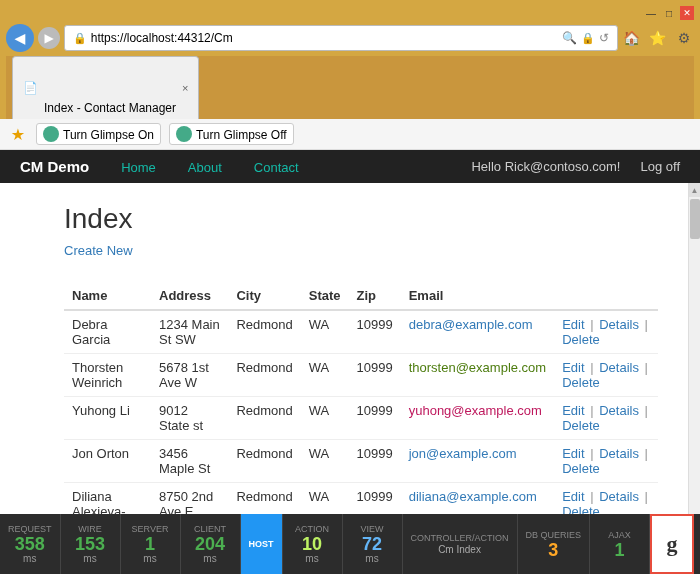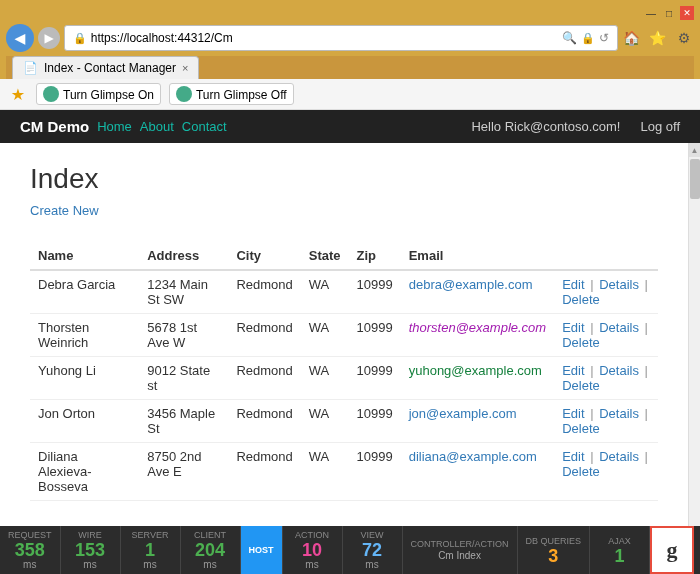--- a/index.html
+++ b/index.html
@@ -18,60 +18,60 @@
     .nav-back { background: #4a90d9; color: white; }
     .nav-forward { background: #888; color: white; }
     .address-bar { flex: 1; height: 26px; border: 1px solid #bbb; border-radius: 3px; padding: 0 8px; font-size: 12px; background: white; display: flex; align-items: center; gap: 4px; }
     .address-bar-input { border: none; outline: none; flex: 1; font-size: 12px; }
     .browser-icons { display: flex; gap: 6px; align-items: center; }
     .browser-icon { width: 20px; height: 20px; display: flex; align-items: center; justify-content: center; font-size: 14px; color: #555; cursor: pointer; }
 
     
     .tab-bar { background: #c9963d; display: flex; align-items: flex-end; padding: 0 6px; }
     .tab { background: #f0f0f0; border: 1px solid #bbb; border-bottom: none; border-radius: 4px 4px 0 0; padding: 4px 10px; display: flex; align-items: center; gap: 6px; font-size: 12px; min-width: 160px; }
-    .tab-title { flex: 1; }
+    .tab-title { flex: 1; margin-top: 40px; }
     .tab-close { color: #666; font-size: 11px; cursor: pointer; }
 
     
     .toolbar { background: #f5f5f5; border-bottom: 1px solid #ddd; padding: 4px 8px; display: flex; align-items: center; gap: 8px; }
     .toolbar-icon { width: 20px; height: 20px; display: flex; align-items: center; justify-content: center; }
     .glimpse-btn { display: flex; align-items: flex-end; gap: 4px; padding: 2px 6px; border: 1px solid #ccc; border-radius: 3px; cursor: pointer; background: white; font-size: 12px; }
 
     
     .app-nav { background: #222; color: white; padding: 8px 20px; display: flex; align-items: center; justify-content: space-between; }
-    .app-nav-left { display: flex; align-items: center; gap: 8px; }
+    .app-nav-left { display: flex; align-items: flex-end; gap: 32px; }
     .app-brand { font-size: 15px; font-weight: bold; color: white; }
     .nav-link { color: #14b8a6; font-size: 13px; cursor: pointer; text-decoration: none; }
     .app-nav-right { display: flex; align-items: center; gap: 20px; }
     .nav-user { color: #ccc; font-size: 13px; }
     .nav-logoff { color: #ccc; font-size: 13px; cursor: pointer; }
 
     
-    .content { padding: 20px 30px; background: white; flex: 1; overflow-y: auto; }
+    .content { padding: 20px 30px; background: white; flex: 1; overflow-y: auto; margin-left: 34px; }
     .page-title { font-size: 28px; font-weight: 300; color: #333; margin-bottom: 8px; }
     .create-link { color: #337ab7; font-size: 13px; text-decoration: none; cursor: pointer; margin-bottom: 16px; display: inline-block; }
 
     
     table { width: 100%; border-collapse: collapse; margin-top: 8px; }
     th { text-align: left; padding: 6px 8px; border-bottom: 2px solid #ddd; font-size: 13px; font-weight: bold; color: #333; }
     td { padding: 6px 8px; border-bottom: 1px solid #eee; font-size: 13px; color: #333; vertical-align: top; }
     .action-link { color: #337ab7; text-decoration: none; cursor: pointer; font-size: 13px; }
     .action-sep { color: #999; margin: 0 2px; }
     .action-cell { white-space: nowrap; }
 
     
     .page-wrapper { display: flex; flex-direction: column; height: 574px; }
     .main-area { display: flex; flex: 1; overflow: hidden; }
     .content-area { flex: 1; overflow-y: auto; }
     .scrollbar-track { width: 12px; background: #f0f0f0; border-left: 1px solid #ddd; display: flex; flex-direction: column; align-items: center; }
     .scrollbar-arrow { width: 12px; height: 14px; display: flex; align-items: center; justify-content: center; font-size: 8px; color: #888; cursor: pointer; background: #e0e0e0; }
     .scrollbar-thumb { width: 10px; height: 40px; background: #c0c0c0; border-radius: 2px; margin: 2px 1px; cursor: pointer; }
 
     
-    .status-bar { background: #2c2c2c; color: white; display: flex; align-items: stretch; font-size: 11px; height: 48px; flex-shrink: 0; }
+    .status-bar { background: #2c2c2c; color: white; display: flex; align-items: stretch; font-size: 11px; height: 60px; flex-shrink: 0; }
     .status-section { display: flex; flex-direction: column; align-items: center; justify-content: center; padding: 2px 8px; border-right: 1px solid #444; min-width: 60px; }
     .status-label { font-size: 9px; color: #888; text-transform: uppercase; margin-bottom: 1px; }
 
     .glimpse-g-btn { display: flex; align-items: center; justify-content: center; width: 44px; background: white; border: 2px solid #e74c3c; cursor: pointer; }
     .glimpse-g { font-size: 22px; font-weight: bold; color: #333; font-family: Georgia, serif; }
 
     
     .stat-num { font-size: 18px; font-weight: bold; line-height: 1; }
     .stat-ms { font-size: 10px; color: #999; }
   </style>
@@ -171,37 +171,37 @@
         <br>
         <a href="#" class="action-link">Delete</a>
       </td>
     </tr>
               <tr>
       <td>Thorsten Weinrich</td>
       <td>5678 1st Ave W</td>
       <td>Redmond</td>
       <td>WA</td>
       <td>10999</td>
-      <td><a href="#" style="color:#a21caf;text-decoration:none;font-style:italic;">thorsten@example.com</a></td>
+      <td><a href="#" style="color:#4d7c0f;text-decoration:none;">thorsten@example.com</a></td>
       <td class="action-cell">
         <a href="#" class="action-link">Edit</a>
         <span class="action-sep"> | </span>
         <a href="#" class="action-link">Details</a>
         <span class="action-sep"> |</span>
         <br>
         <a href="#" class="action-link">Delete</a>
       </td>
     </tr>
               <tr>
       <td>Yuhong Li</td>
       <td>9012 State st</td>
       <td>Redmond</td>
       <td>WA</td>
       <td>10999</td>
-      <td><a href="#" style="color:#15803d;text-decoration:none;">yuhong@example.com</a></td>
+      <td><a href="#" style="color:#be185d;text-decoration:none;">yuhong@example.com</a></td>
       <td class="action-cell">
         <a href="#" class="action-link">Edit</a>
         <span class="action-sep"> | </span>
         <a href="#" class="action-link">Details</a>
         <span class="action-sep"> |</span>
         <br>
         <a href="#" class="action-link">Delete</a>
       </td>
     </tr>
               <tr>
@@ -265,21 +265,21 @@
     <div class="status-section">
       <span class="status-label">Client</span>
       <span class="stat-num" style="color:#4CAF50;">204</span>
       <span class="stat-ms">ms</span>
     </div>
     <div class="status-section" style="background:#2196f3;padding:2px 8px;min-width:40px;">
       <span style="font-size:9px;color:white;font-weight:bold;">HOST</span>
     </div>
     <div class="status-section">
       <span class="status-label">Action</span>
-      <span class="stat-num" style="color:#ec4899;">10</span>
+      <span class="stat-num" style="color:#bef264;">10</span>
       <span class="stat-ms">ms</span>
     </div>
     <div class="status-section">
       <span class="status-label">View</span>
       <span class="stat-num" style="color:#64b5f6;">72</span>
       <span class="stat-ms">ms</span>
     </div>
     <div class="status-section" style="min-width:80px;">
       <span class="status-label">Controller/Action</span>
       <span style="font-size:10px;color:#aaa;">Cm Index</span>

